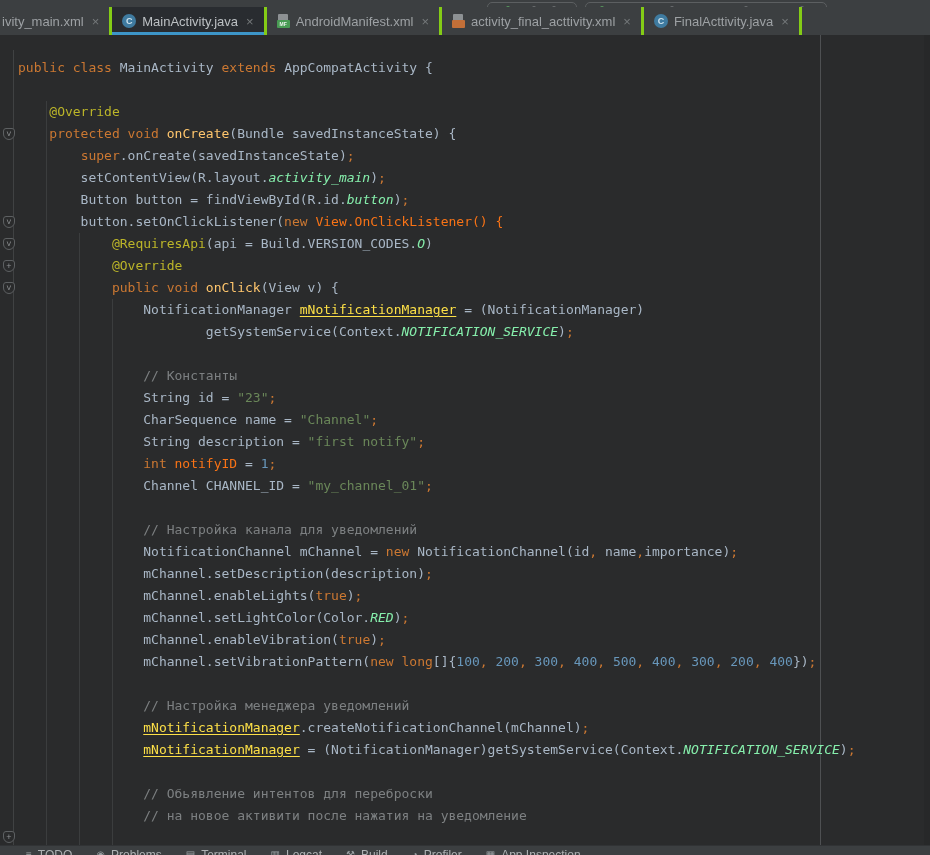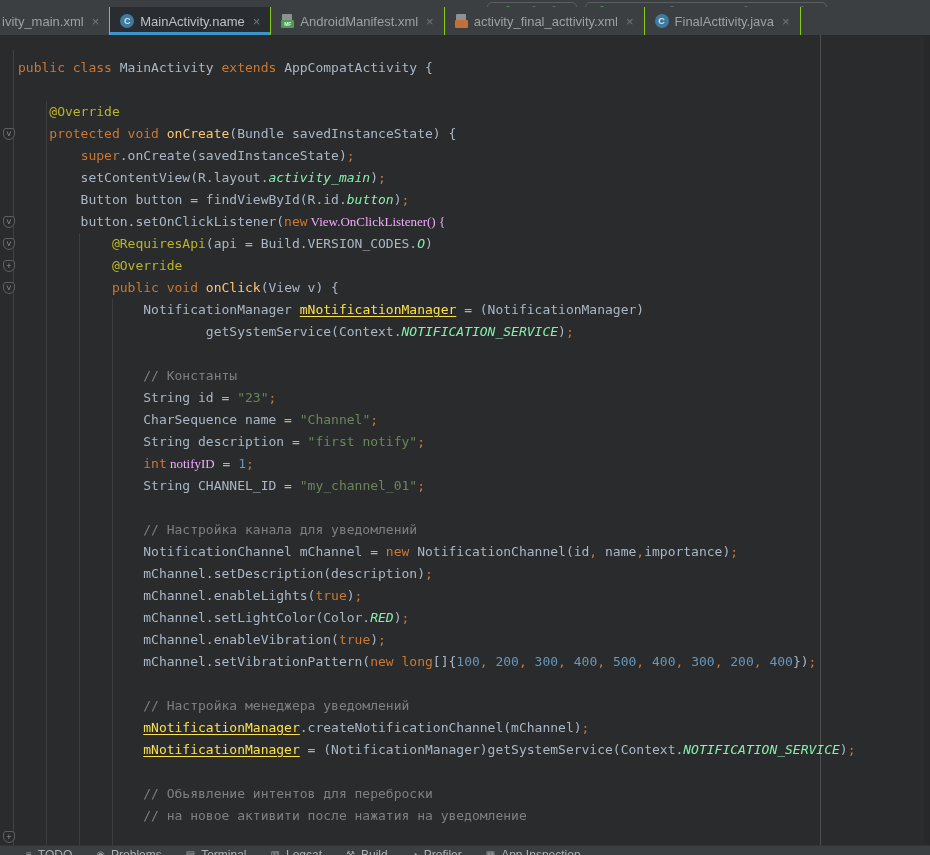--- a/index.html
+++ b/index.html
@@ -8,21 +8,21 @@
 
   
   #toolbar{position:absolute;left:0;top:0;width:930px;height:7px;background:#3c3f41;overflow:hidden;}
   .tb-group{position:absolute;top:2px;height:18px;border:1px solid #5c5f61;border-radius:5px;}
   .tb-dot{position:absolute;top:3px;width:4px;height:4px;border-radius:50%;}
 
   
   #tabbar{position:absolute;left:0;top:7px;width:930px;height:28px;background:#3c3f41;
           display:flex;align-items:stretch;overflow:hidden;}
   .tab{position:relative;display:flex;align-items:center;gap:6px;padding:0 10px;
-       color:#9da1a4;font-size:13px;white-space:nowrap;border-right:1px solid #84cc16;}
+       color:#9da1a4;font-size:13px;white-space:nowrap;border-right:3px solid #84cc16;}
   .tab.active{background:#292c30;color:#bcc0c3;}
   .tab.active .underline{position:absolute;left:0;right:0;bottom:0;height:3px;background:#3d96c9;}
   .tab .close{color:#75797b;font-size:13px;margin-left:2px;}
   .ic-class{width:14px;height:14px;border-radius:50%;background:#3f7ba0;color:#cfe3ee;
             font-size:9px;font-weight:bold;display:flex;align-items:center;justify-content:center;}
   .ic-doc{position:relative;width:13px;height:14px;}
   .ic-doc .top{position:absolute;left:1px;top:0;width:10px;height:7px;background:#8d9193;border-radius:1px;}
   .ic-doc .bot{position:absolute;left:0;top:6px;width:13px;height:8px;border-radius:1px;
                color:#ebf3ec;font-size:5px;font-weight:bold;text-align:center;line-height:8px;}
 
@@ -38,21 +38,21 @@
         font-size:13px;}
   .code-line{height:22px;line-height:22px;white-space:pre;}
   .tk-kw{color:#cc7832;}
   .tk-d{color:#a9b7c6;}
   .tk-fn{color:#ffc66d;}
   .tk-ann{color:#bbb529;}
   .tk-str{color:#6a8759;}
   .tk-cm{color:#7d8082;text-align:right;}
   .tk-num{color:#6897bb;}
   .tk-fld{color:#86efac;font-style:italic;}
-  .tk-gray{color:#f0abfc;font-family:Liberation Serif, serif;}
+  .tk-gray{color:#f97316;}
   .tk-ul{color:#fde047;text-decoration:underline;text-underline-offset:2px;}
   .tk-pun{color:#cc7832;}
   #scroll-track{position:absolute;right:0;top:0;width:6px;height:810px;background:#272829;}
 
   
   #bottombar{position:absolute;left:0;top:845px;width:930px;height:10px;background:#3c3f41;
              border-top:1px solid #313335;overflow:hidden;}
   #bottombar .row{position:absolute;left:26px;top:2px;display:flex;gap:24px;align-items:flex-start;}
   .bb-item{display:flex;gap:6px;align-items:flex-start;color:#aeb1b3;font-size:12px;line-height:14px;white-space:nowrap;}
   .bb-icon{font-size:10px;line-height:13px;color:#9aa0a3;}
@@ -76,21 +76,21 @@
     </div>
   </div>
 
   <div id="tabbar">
       <div class="tab" style="padding-left: 2px;">
         <span>ivity_main.xml</span>
         <span class="close">×</span>
       </div>
       <div class="tab active">
         <span class="ic-class">C</span>
-        <span>MainActivity.name</span>
+        <span>MainActivity.java</span>
         <span class="close">×</span>
         <span class="underline"></span>
       </div>
       <div class="tab">
         <span class="ic-doc">
           <span class="top"></span>
           <span class="bot" style="background: rgb(73, 156, 84);">MF</span>
         </span>
         <span>AndroidManifest.xml</span>
         <span class="close">×</span>
@@ -132,21 +132,21 @@
         <div class="code-line"><span class="tk-d">            </span><span class="tk-ann">@Override</span></div>
         <div class="code-line"><span class="tk-d">            </span><span class="tk-kw">public</span><span class="tk-d"> </span><span class="tk-kw">void</span><span class="tk-d"> </span><span class="tk-fn">onClick</span><span class="tk-d">(View v) {</span></div>
         <div class="code-line"><span class="tk-d">                NotificationManager </span><span class="tk-ul">mNotificationManager</span><span class="tk-d"> = (NotificationManager)</span></div>
         <div class="code-line"><span class="tk-d">                        getSystemService(Context.</span><span class="tk-fld">NOTIFICATION_SERVICE</span><span class="tk-d">)</span><span class="tk-pun">;</span></div>
         <div class="code-line"></div>
         <div class="code-line"><span class="tk-cm">                // Константы</span></div>
         <div class="code-line"><span class="tk-d">                String id = </span><span class="tk-str">"23"</span><span class="tk-pun">;</span></div>
         <div class="code-line"><span class="tk-d">                CharSequence name = </span><span class="tk-str">"Channel"</span><span class="tk-pun">;</span></div>
         <div class="code-line"><span class="tk-d">                String description = </span><span class="tk-str">"first notify"</span><span class="tk-pun">;</span></div>
         <div class="code-line"><span class="tk-d">                </span><span class="tk-kw">int</span><span class="tk-gray"> notifyID</span><span class="tk-d"> = </span><span class="tk-num">1</span><span class="tk-pun">;</span></div>
-        <div class="code-line"><span class="tk-d">                String CHANNEL_ID = </span><span class="tk-str">"my_channel_01"</span><span class="tk-pun">;</span></div>
+        <div class="code-line"><span class="tk-d">                Channel CHANNEL_ID = </span><span class="tk-str">"my_channel_01"</span><span class="tk-pun">;</span></div>
         <div class="code-line"></div>
         <div class="code-line"><span class="tk-cm">                // Настройка канала для уведомлений</span></div>
         <div class="code-line"><span class="tk-d">                NotificationChannel mChannel = </span><span class="tk-kw">new</span><span class="tk-d"> NotificationChannel(id</span><span class="tk-pun">,</span><span class="tk-d"> name</span><span class="tk-pun">,</span><span class="tk-d">importance)</span><span class="tk-pun">;</span></div>
         <div class="code-line"><span class="tk-d">                mChannel.setDescription(description)</span><span class="tk-pun">;</span></div>
         <div class="code-line"><span class="tk-d">                mChannel.enableLights(</span><span class="tk-kw">true</span><span class="tk-d">)</span><span class="tk-pun">;</span></div>
         <div class="code-line"><span class="tk-d">                mChannel.setLightColor(Color.</span><span class="tk-fld">RED</span><span class="tk-d">)</span><span class="tk-pun">;</span></div>
         <div class="code-line"><span class="tk-d">                mChannel.enableVibration(</span><span class="tk-kw">true</span><span class="tk-d">)</span><span class="tk-pun">;</span></div>
         <div class="code-line"><span class="tk-d">                mChannel.setVibrationPattern(</span><span class="tk-kw">new</span><span class="tk-d"> </span><span class="tk-kw">long</span><span class="tk-d">[]{</span><span class="tk-num">100</span><span class="tk-pun">,</span><span class="tk-d"> </span><span class="tk-num">200</span><span class="tk-pun">,</span><span class="tk-d"> </span><span class="tk-num">300</span><span class="tk-pun">,</span><span class="tk-d"> </span><span class="tk-num">400</span><span class="tk-pun">,</span><span class="tk-d"> </span><span class="tk-num">500</span><span class="tk-pun">,</span><span class="tk-d"> </span><span class="tk-num">400</span><span class="tk-pun">,</span><span class="tk-d"> </span><span class="tk-num">300</span><span class="tk-pun">,</span><span class="tk-d"> </span><span class="tk-num">200</span><span class="tk-pun">,</span><span class="tk-d"> </span><span class="tk-num">400</span><span class="tk-d">})</span><span class="tk-pun">;</span></div>
         <div class="code-line"></div>
         <div class="code-line"><span class="tk-cm">                // Настройка менеджера уведомлений</span></div>

